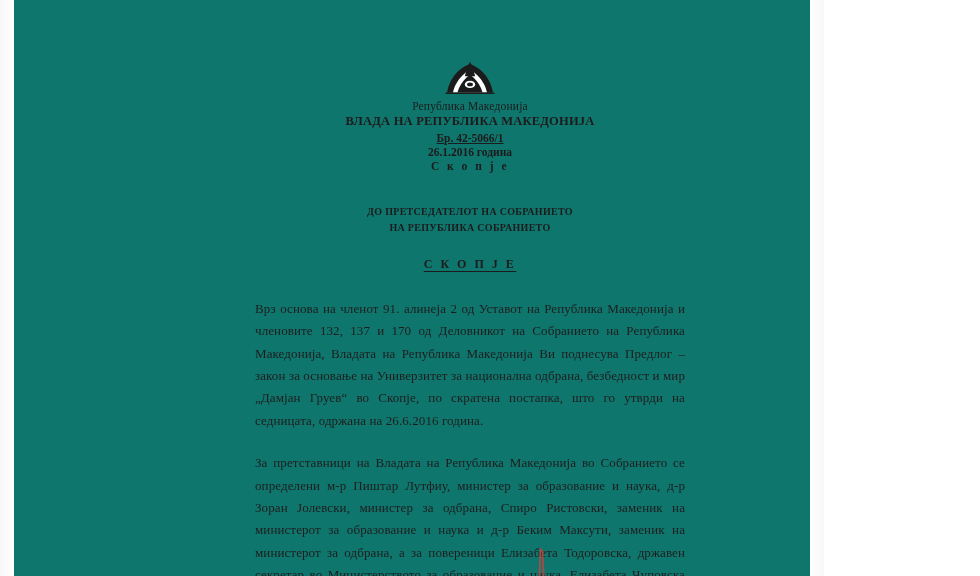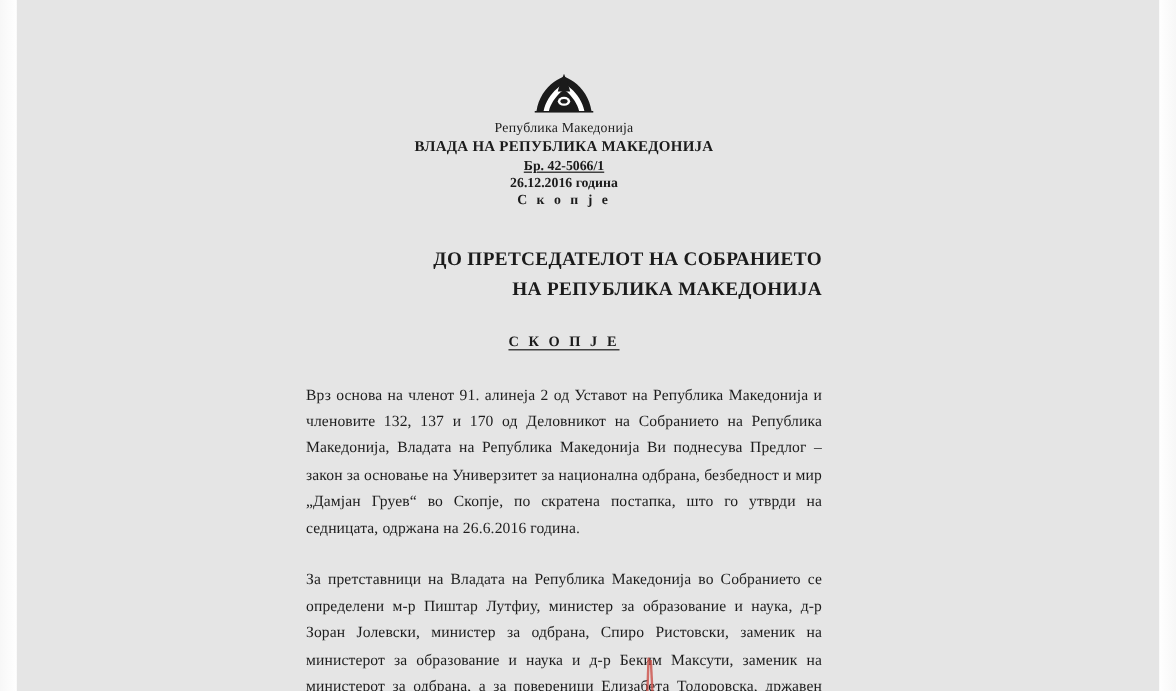--- a/index.html
+++ b/index.html
@@ -16,23 +16,23 @@
     position: relative;
     width: 980px;
     height: 576px;
     background: #ffffff;
   }
   
   .sheet {
     position: absolute;
     left: 0;
     top: 0;
-    width: 980px;
+    width: 824px;
     height: 576px;
-    background: #e5e5e5;
+    background: #0f766e;
   }
   .doc-body {
     position: absolute;
     left: 255px;
     top: 60px;
     width: 430px;
   }
   .emblem-wrap {
     text-align: center;
     margin-bottom: 2px;
@@ -70,22 +70,22 @@
     margin: 0 0 2px 0;
   }
   .head-line-5 {
     font-size: 11.5px;
     font-weight: bold;
     letter-spacing: 2.5px;
     margin: 0 0 0 0;
   }
   .addressee {
     margin-top: 32px;
-    text-align: right;
-    font-size: 16px;
+    text-align: center;
+    font-size: 10px;
     font-weight: bold;
     letter-spacing: 0.3px;
     line-height: 1.55;
     color: #1b1b1b;
   }
   .addressee .l2 { display: block; }
   .city {
     margin-top: 22px;
     text-align: center;
     font-size: 12px;
@@ -152,27 +152,27 @@
               <path d="M2 44 H68 V46 H2 Z"></path>
             </g>
           </svg>
         </span>
       </div>
 
       <div class="head-block">
         <div class="head-line-1">Република Македонија</div>
         <div class="head-line-2">ВЛАДА НА РЕПУБЛИКА МАКЕДОНИЈА</div>
         <div class="head-line-3">Бр. 42-5066/1</div>
-        <div class="head-line-4">26.12.2016 година</div>
+        <div class="head-line-4">26.1.2016 година</div>
         <div class="head-line-5">С к о п ј е</div>
       </div>
 
       <div class="addressee">
         <span>ДО ПРЕТСЕДАТЕЛОТ НА СОБРАНИЕТО</span>
-        <span class="l2">НА РЕПУБЛИКА МАКЕДОНИЈА</span>
+        <span class="l2">НА РЕПУБЛИКА СОБРАНИЕТО</span>
       </div>
 
       <div class="city">С К О П Ј Е</div>
 
       <p class="para">Врз основа на членот 91. алинеја 2 од Уставот на Република Македонија и членовите 132, 137 и 170 од Деловникот на Собранието на Република Македонија, Владата на Република Македонија Ви поднесува Предлог – закон за основање на Универзитет за национална одбрана, безбедност и мир „Дамјан Груев“ во Скопје, по скратена постапка, што го утврди на седницата, одржана на 26.6.2016 година.</p>
       <p class="para second">За претставници на Владата на Република Македонија во Собранието се определени м-р Пиштар Лутфиу, министер за образование и наука, д-р Зоран Јолевски, министер за одбрана, Спиро Ристовски, заменик на министерот за образование и наука и д-р Беким Максути, заменик на министерот за одбрана, а за повереници Елизабета Тодоровска, државен секретар во Министерството за образование и наука, Елизабета Чуповска Ристова, државен секретар во Министерството за одбрана, Милка Масникоса, раководител на сектор во Министерството за образование и наука и Милан Андоновски, раководител на сектор во Министерството за одбрана.</p>
 
     </div>
 
     <div class="artifact">

